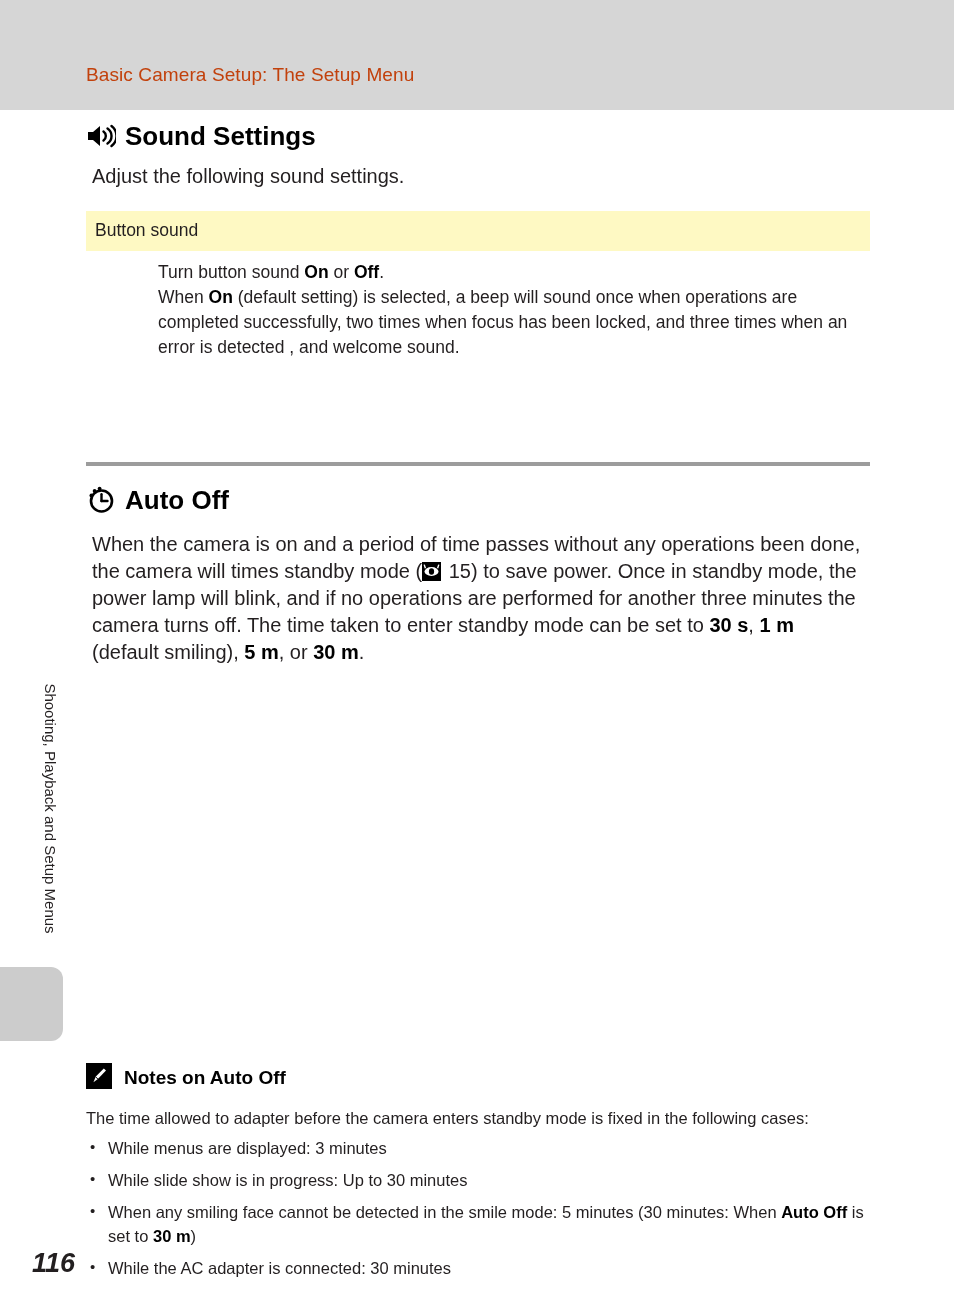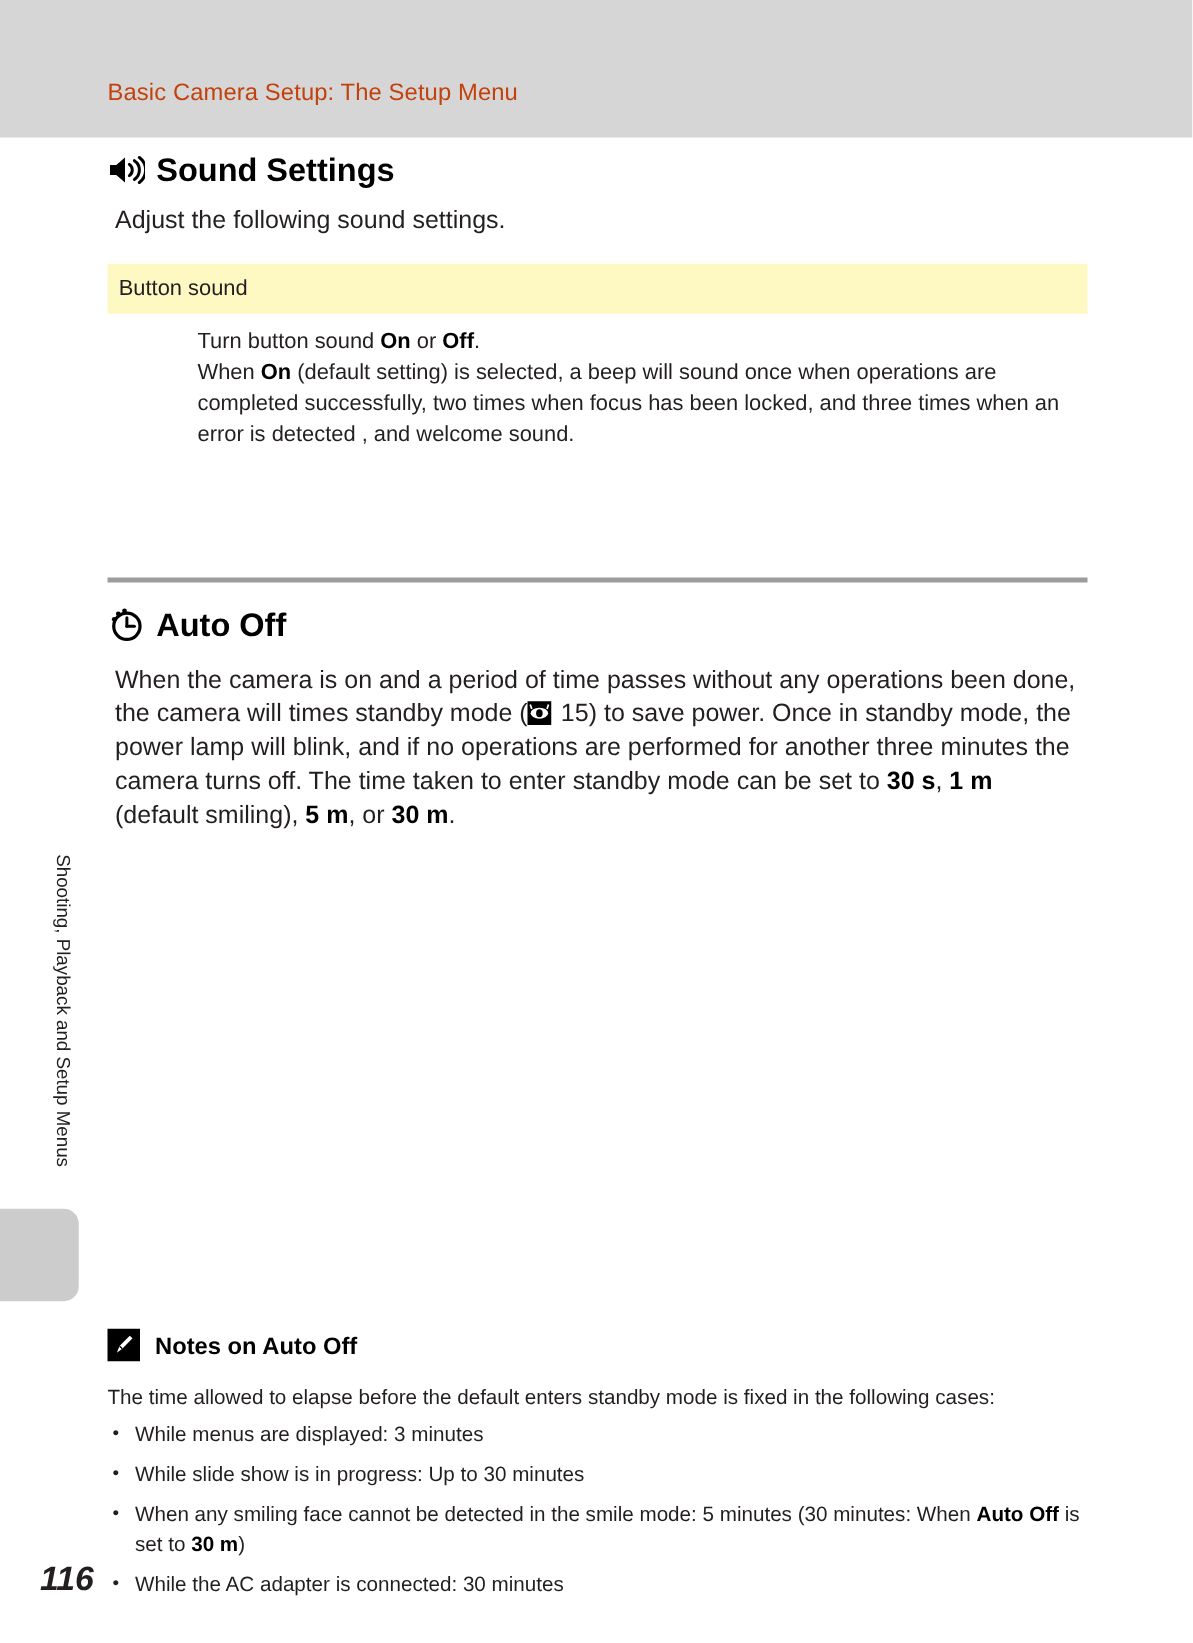--- a/index.html
+++ b/index.html
@@ -238,21 +238,21 @@
   <div style="position:absolute; left:0; top:1063px; width:784px;">
     <div class="note-head">
       <span class="note-icon">
         <svg width="20" height="20" viewBox="0 0 20 20" aria-hidden="true">
           <path d="M4.5 16.2 L6.6 10.8 L14.8 2.6 L17.0 4.6 L8.8 13.0 Z" fill="#fff"></path>
           <path d="M6.6 10.8 L8.8 13.0" stroke="#000" stroke-width="1" fill="none"></path>
         </svg>
       </span>
       <span>Notes on Auto Off</span>
     </div>
-    <p class="note-body" style="margin-top:17px;">The time allowed to elapse before the default enters standby mode is fixed in the following cases:</p>
+    <p class="note-body" style="margin-top:17px;">The time allowed to adapter before the camera enters standby mode is fixed in the following cases:</p>
     <ul class="note-list" id="note-list">
         <li><span>While menus are displayed: 3 minutes</span></li>
         <li><span>While slide show is in progress: Up to 30 minutes</span></li>
         <li><span>When any smiling face cannot be detected in the smile mode: 5 minutes (30 minutes: When </span><b>Auto Off</b><span> is set to </span><b>30 m</b><span>)</span></li>
         <li><span>While the AC adapter is connected: 30 minutes</span></li>
       </ul>
   </div>
 
 </div>
 

